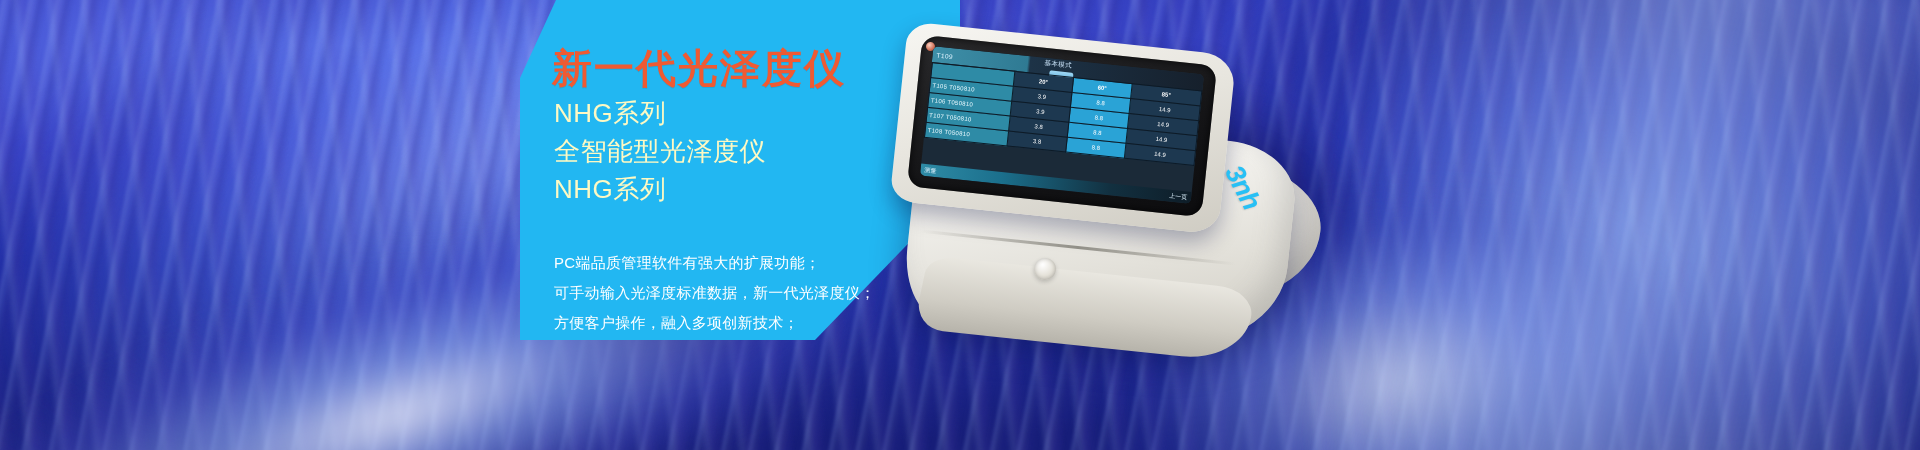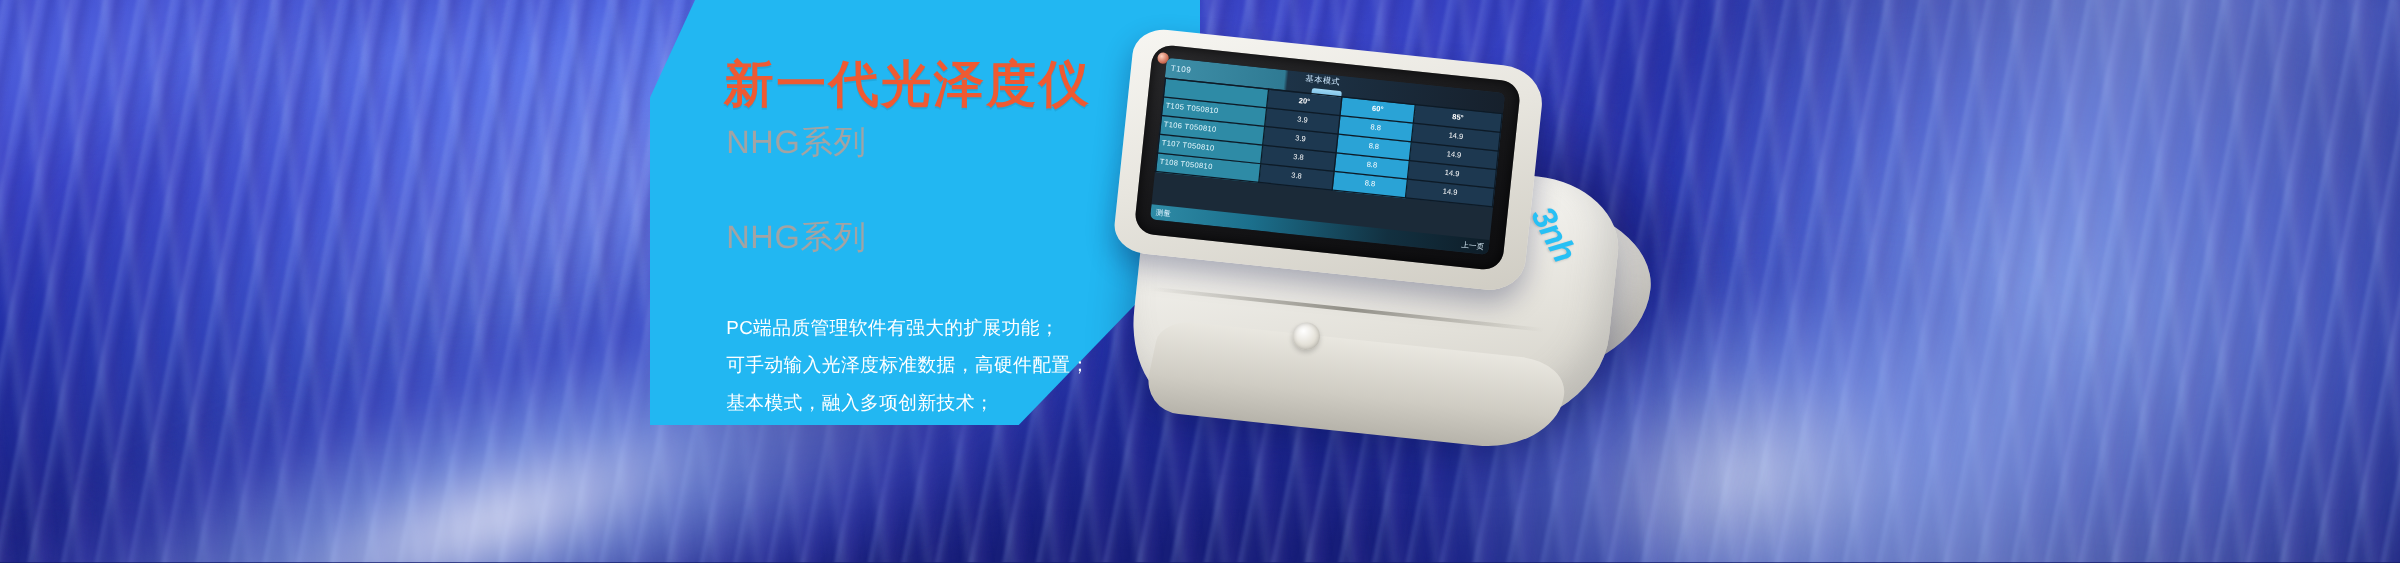--- a/index.html
+++ b/index.html
@@ -99,34 +99,34 @@
 
   
   .cyan-panel{
     position:absolute;left:520px;top:0;width:440px;height:450px;
     background:#22b7f2;
     clip-path:polygon(36px 0, 440px 0, 440px 190px, 295px 340px, 0 340px, 0 78px);
   }
 
   
   .copy{
-    position:absolute;left:579px;top:0;width:460px;height:450px;
+    position:absolute;left:552px;top:0;width:460px;height:450px;
     color:#ffffff;
   }
   .headline{
     position:absolute;left:0;top:48px;
     font-size:40px;font-weight:700;letter-spacing:2px;
     color:#ef5a32;
     line-height:1;
     text-shadow:0 1px 0 rgba(0,0,0,.08);
   }
   .sub{
     position:absolute;left:2px;
     font-size:26px;font-weight:400;line-height:1;
-    color:#a3a3a3;letter-spacing:.5px;
+    color:#fef9c3;letter-spacing:.5px;
   }
   .sub-1{top:100px;}
   .sub-2{top:138px;}
   .sub-3{top:176px;}
   .sub-4{top:214px;}
 
   .body-line{
     position:absolute;left:2px;
     font-size:15px;line-height:1;color:#ffffff;letter-spacing:.3px;
   }
@@ -260,25 +260,26 @@
   <div class="bg-swirl-b"></div>
   <div class="bg-swirl-d"></div>
   <div class="bg-hilite-right"></div>
 
   <div class="cyan-panel"></div>
 
   <div class="copy">
     <div class="headline">新一代光泽度仪</div>
 
     <div class="sub sub-1">NHG系列</div>
+    <div class="sub sub-2">全智能型光泽度仪</div>
     <div class="sub sub-3">NHG系列</div>
 
     <div class="body-line body-1">PC端品质管理软件有强大的扩展功能；</div>
-    <div class="body-line body-2">可手动输入光泽度标准数据，高硬件配置；</div>
-    <div class="body-line body-3">基本模式，融入多项创新技术；</div>
+    <div class="body-line body-2">可手动输入光泽度标准数据，新一代光泽度仪；</div>
+    <div class="body-line body-3">方便客户操作，融入多项创新技术；</div>
   </div>
 
   <div class="device">
     <div class="dev-nose"></div>
     <div class="dev-body"></div>
     <div class="dev-foot"></div>
     <div class="dev-head"></div>
     <div class="dev-seam"></div>
     <div class="dev-bezel"></div>
     <div class="dev-led"></div>

